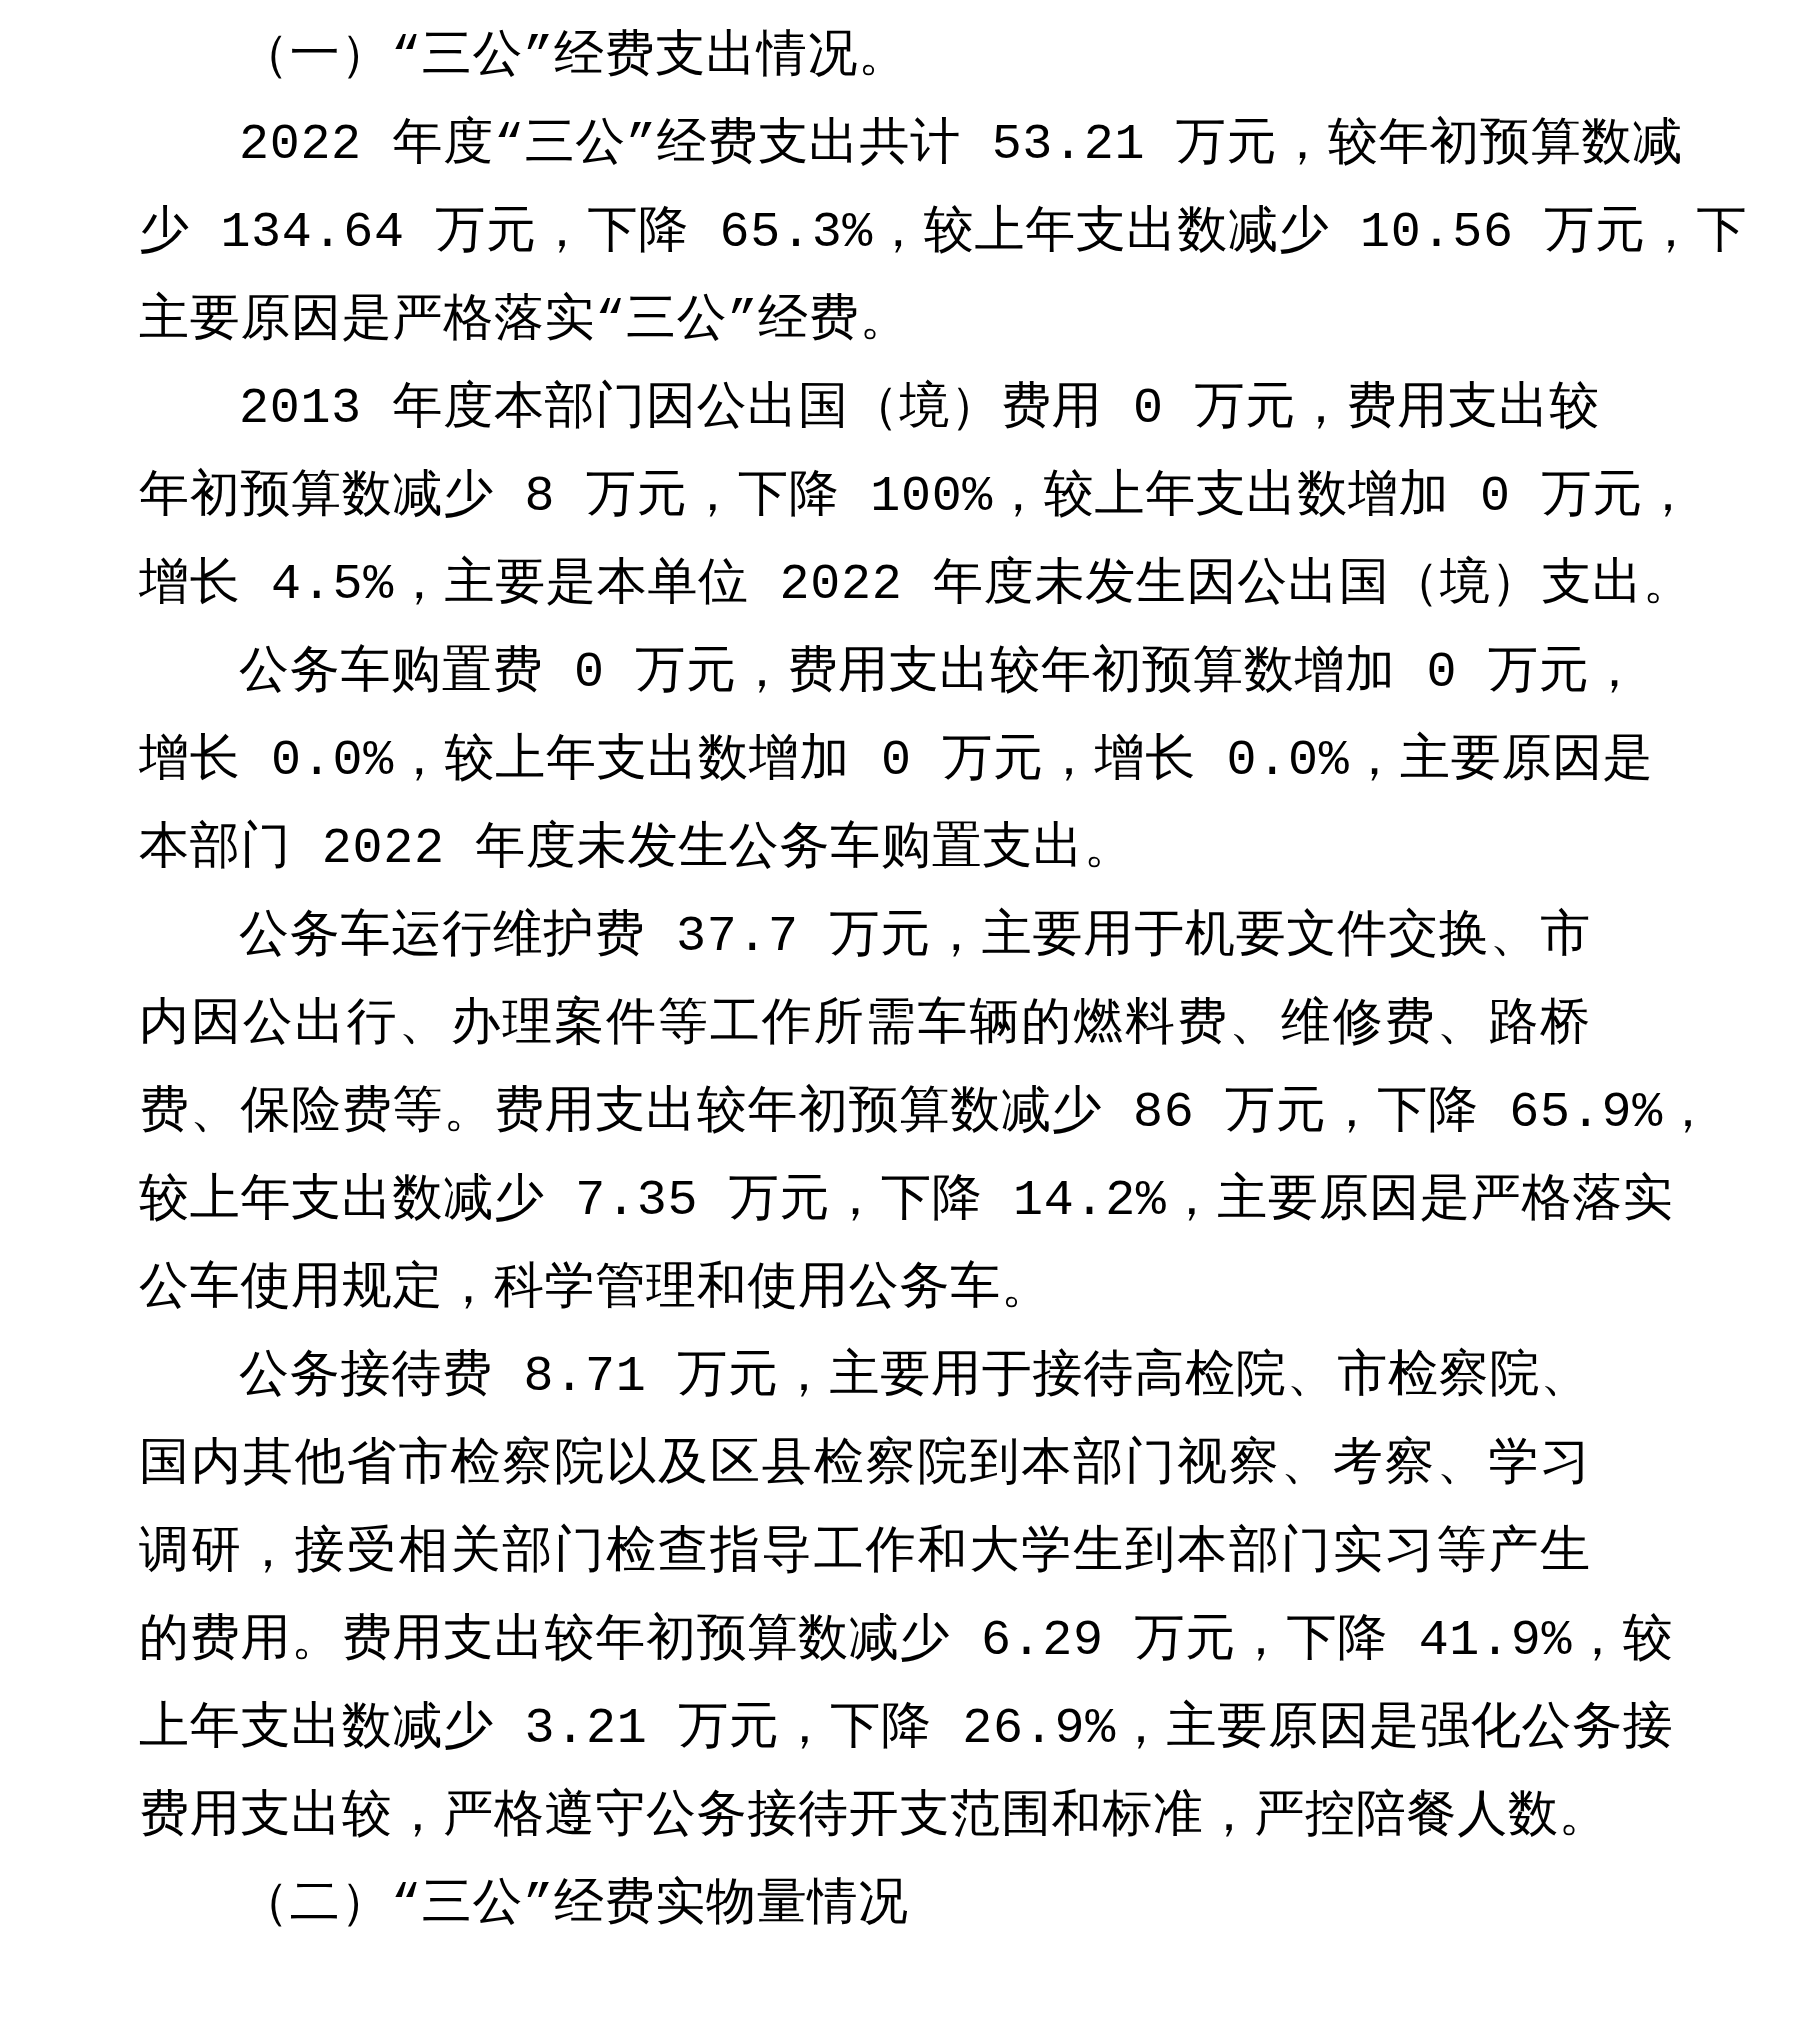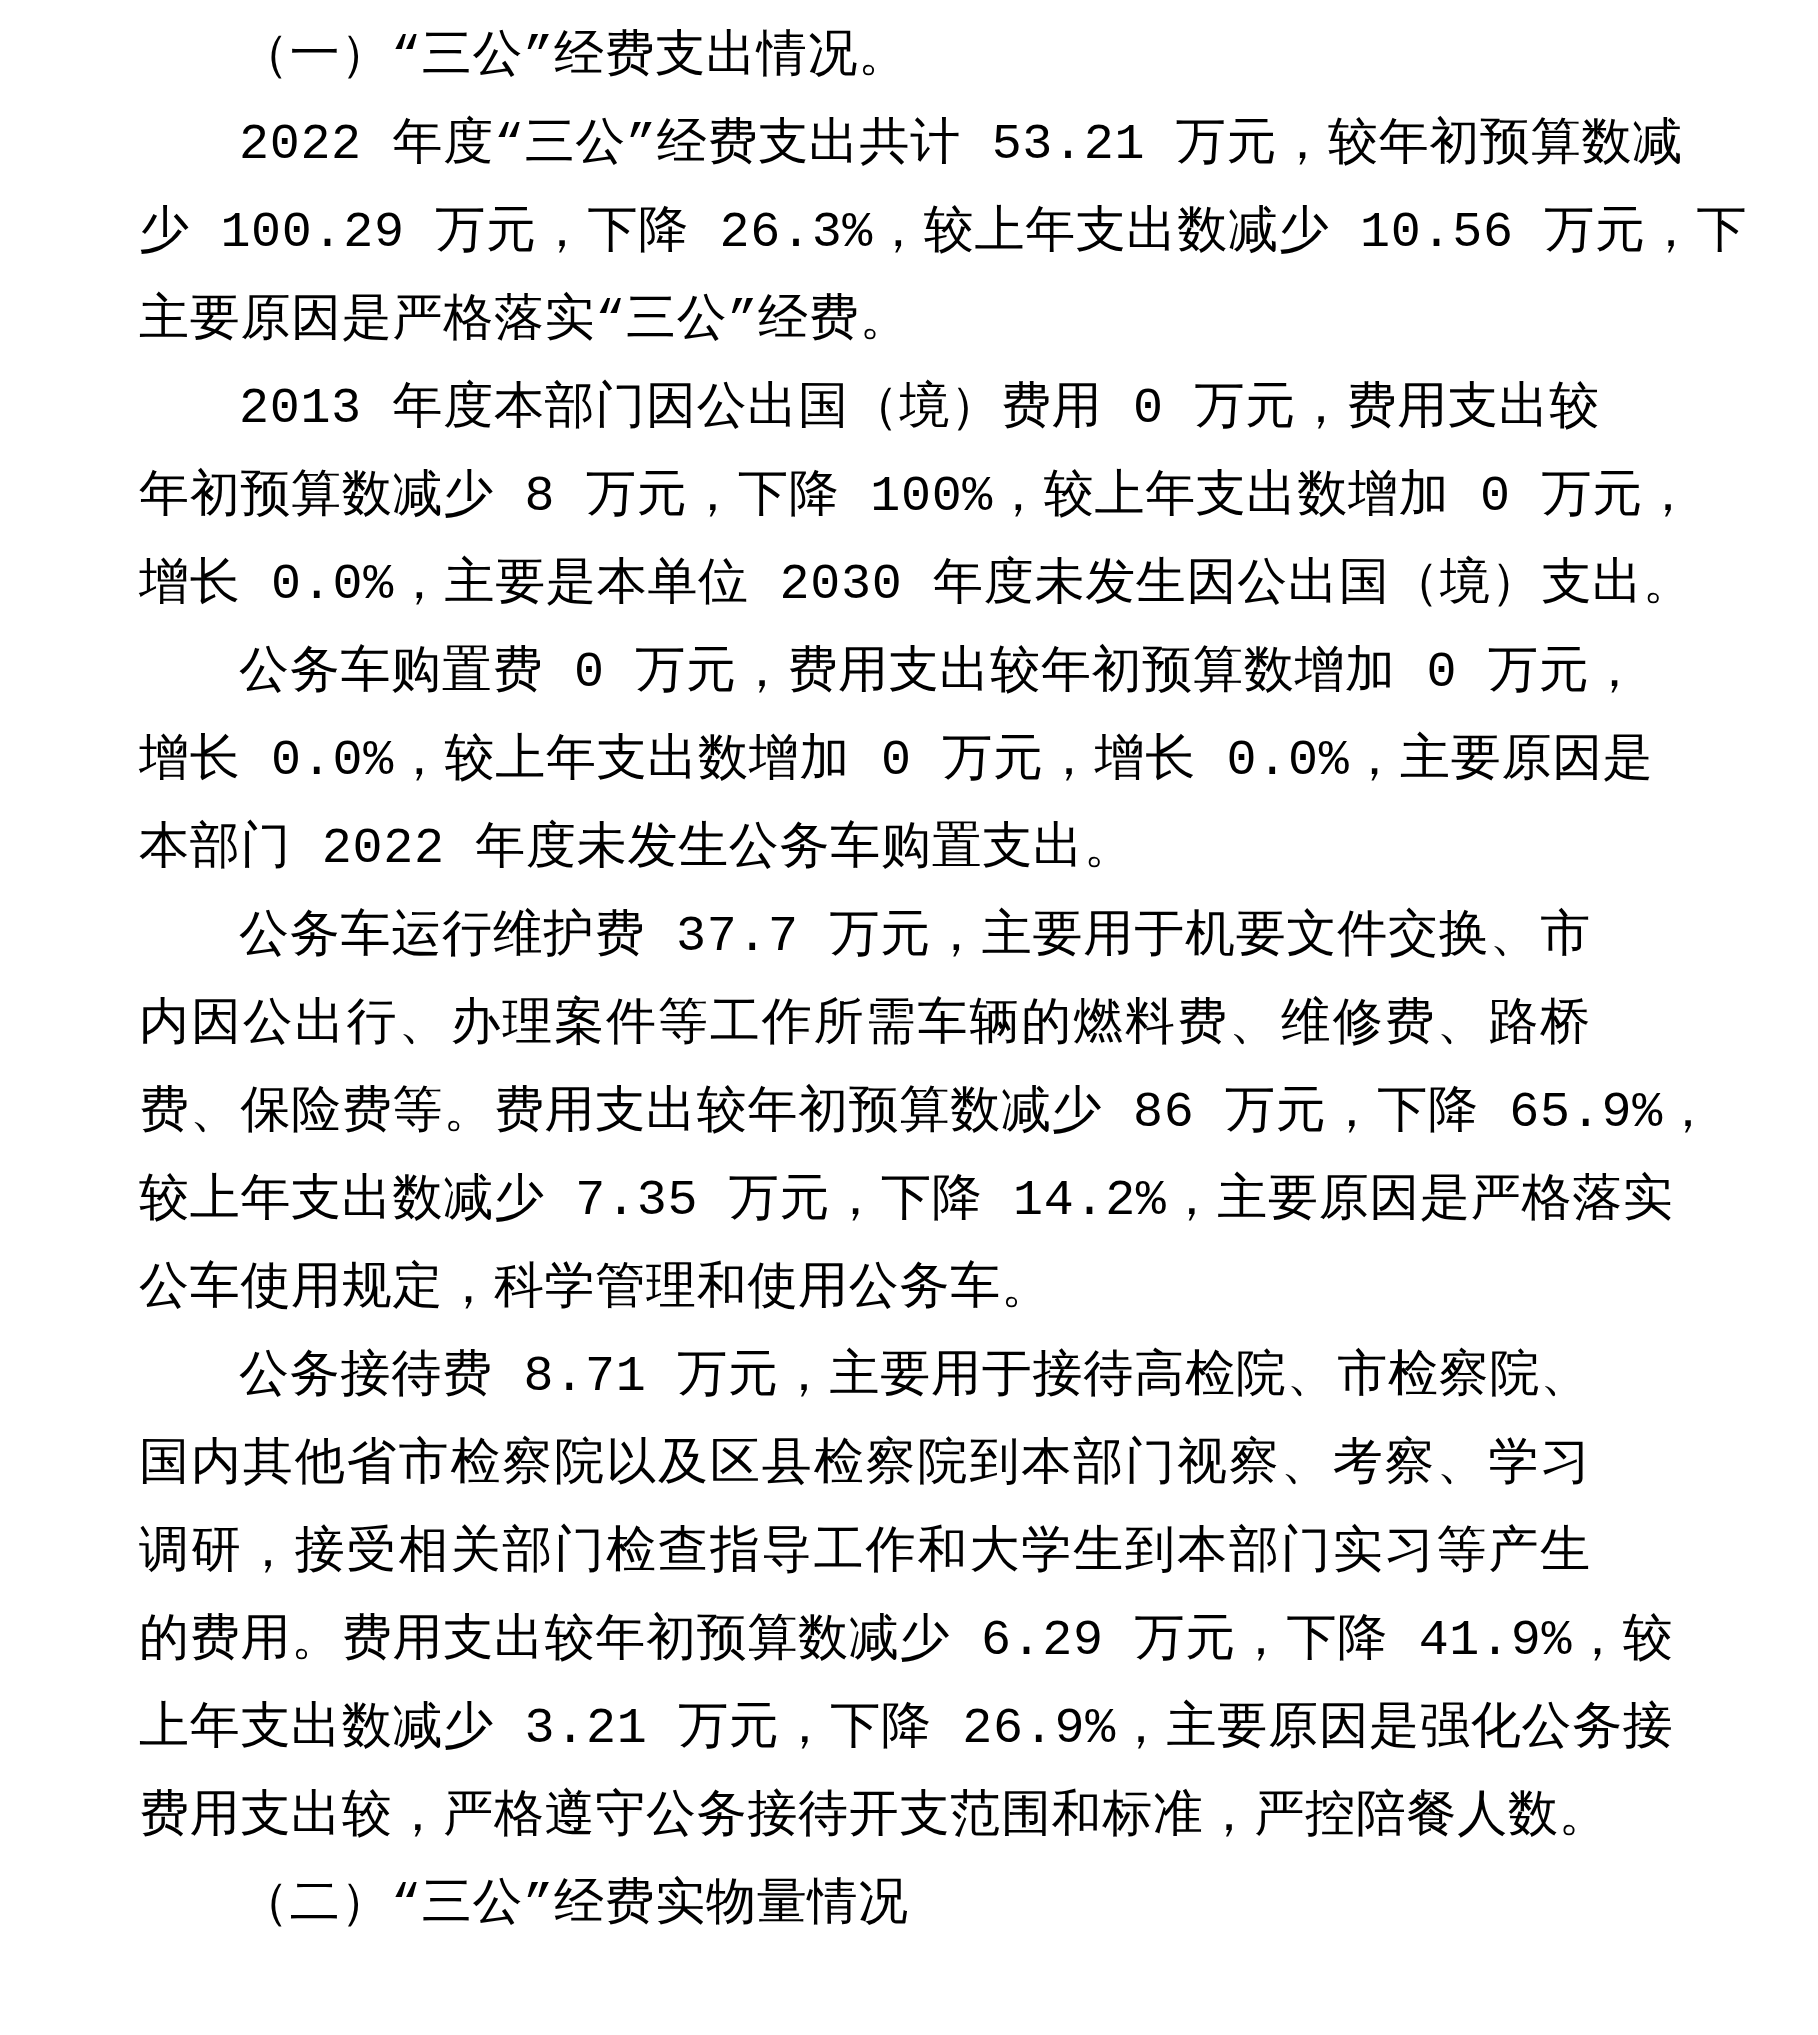--- a/index.html
+++ b/index.html
@@ -43,26 +43,26 @@
   }
 </style>
 </head>
 <body>
 
 <div class="page">
 
   <div class="line heading first">（一）“三公”经费支出情况。</div>
 
   <div class="line first stretch">2022 年度“三公”经费支出共计 53.21 万元，较年初预算数减</div>
-  <div class="line stretch">少 100.29 万元，下降 26.3%，较上年支出数减少 10.56 万元，下</div>
+  <div class="line stretch">少 134.64 万元，下降 65.3%，较上年支出数减少 10.56 万元，下</div>
   <div class="line">主要原因是严格落实“三公”经费。</div>
 
   <div class="line first stretch">2013 年度本部门因公出国（境）费用 0 万元，费用支出较</div>
   <div class="line stretch">年初预算数减少 8 万元，下降 100%，较上年支出数增加 0 万元，</div>
-  <div class="line">增长 0.0%，主要是本单位 2030 年度未发生因公出国（境）支出。</div>
+  <div class="line">增长 4.5%，主要是本单位 2022 年度未发生因公出国（境）支出。</div>
 
   <div class="line first stretch">公务车购置费 0 万元，费用支出较年初预算数增加 0 万元，</div>
   <div class="line stretch">增长 0.0%，较上年支出数增加 0 万元，增长 0.0%，主要原因是</div>
   <div class="line">本部门 2022 年度未发生公务车购置支出。</div>
 
   <div class="line first stretch">公务车运行维护费 37.7 万元，主要用于机要文件交换、市</div>
   <div class="line stretch">内因公出行、办理案件等工作所需车辆的燃料费、维修费、路桥</div>
   <div class="line stretch">费、保险费等。费用支出较年初预算数减少 86 万元，下降 65.9%，</div>
   <div class="line stretch">较上年支出数减少 7.35 万元，下降 14.2%，主要原因是严格落实</div>
   <div class="line">公车使用规定，科学管理和使用公务车。</div>

